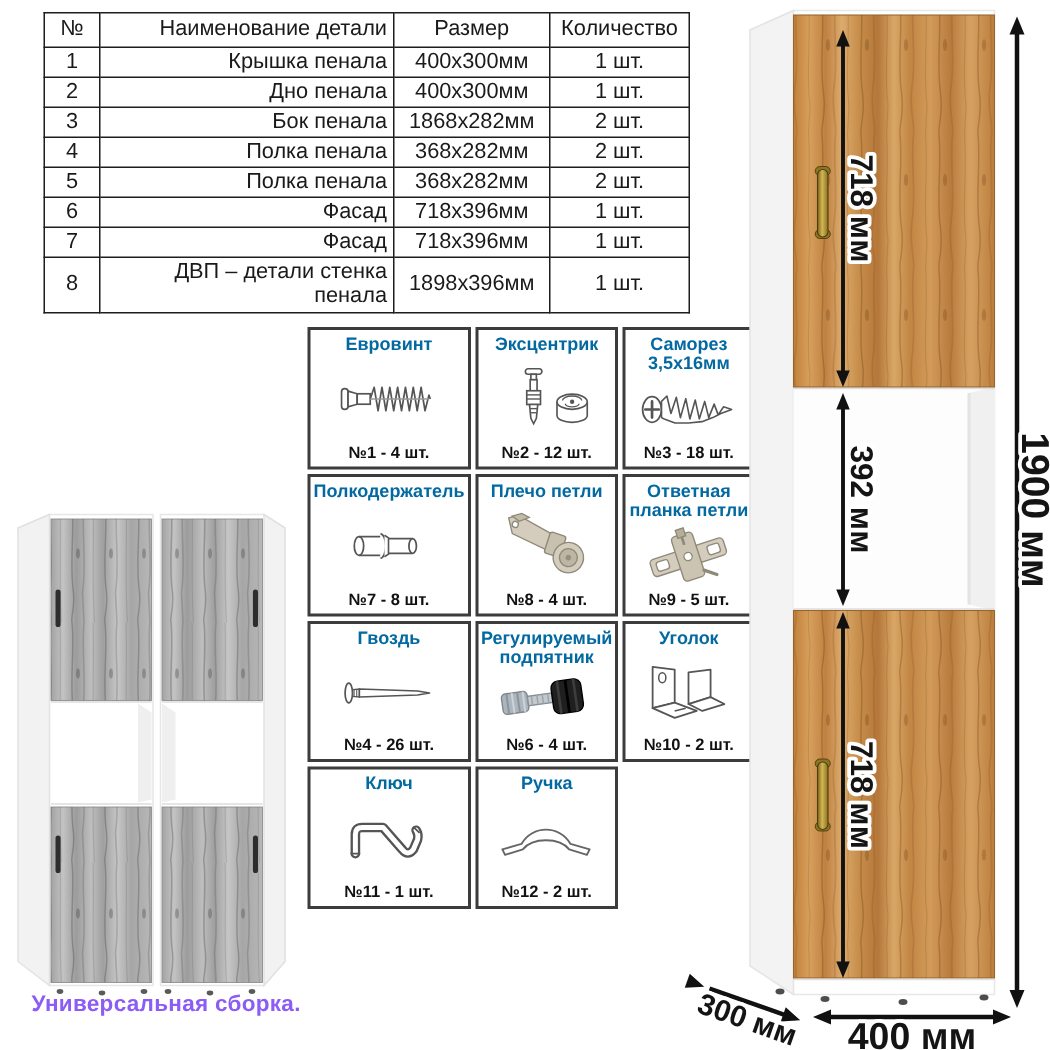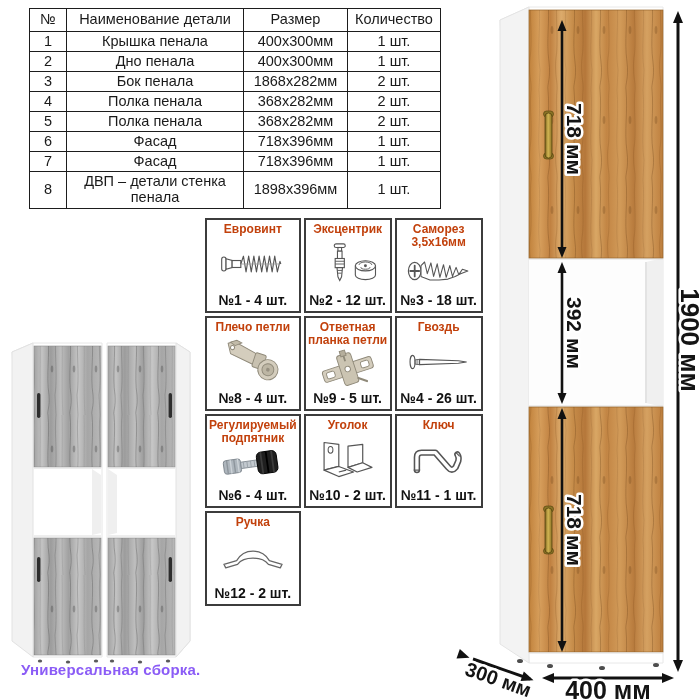--- a/index.html
+++ b/index.html
@@ -7,34 +7,34 @@
        font-family:"Liberation Sans","DejaVu Sans",sans-serif;color:#1a1a1a;}
 
   
   .parts-table{position:absolute;left:29px;top:8px;border-collapse:collapse;}
   .parts-table th,.parts-table td{border:1.6px solid #1d1d1d;font-size:14.5px;
        line-height:1.1;padding:1px 4px;text-align:center;vertical-align:middle;
        background:#fff;font-weight:400;}
   .parts-table th{height:20px;}
   .parts-table td{height:17px;}
   .parts-table .c-num{width:28px;}
-  .parts-table .c-name{width:168px;text-align:center;padding-left:4px;margin-top:24px;}
+  .parts-table .c-name{width:168px;text-align:right;padding-left:23px;margin-top:24px;}
   .parts-table .c-size{width:95px;margin-top:21px;}
   .parts-table .c-qty{width:84px;}
   .parts-table tr.tall td{height:34px;}
 
   
   .hw-grid{position:absolute;left:205px;top:218px;width:276px;height:388px;
        display:grid;grid-template-columns:repeat(3,1fr);grid-template-rows:repeat(4,1fr);
        gap:3px;}
   .hw-cell{border:2px solid #3c3c3c;background:#fff;display:flex;flex-direction:column;
        align-items:center;padding:3px 2px 2px;box-sizing:border-box;}
-  .hw-title{font-size:12px;font-weight:700;text-align:center;line-height:1.12;color:#c2410c;}
+  .hw-title{font-size:12px;font-weight:700;text-align:center;line-height:1.12;color:#0369a1;}
   .hw-icon{flex:1;display:flex;align-items:center;justify-content:center;width:100%;}
-  .hw-count{font-size:14px;font-weight:700;color:#111;margin-bottom:1px;white-space:nowrap;}
+  .hw-count{font-size:11px;font-weight:700;color:#111;margin-bottom:1px;white-space:nowrap;}
 
   
   .caption{position:absolute;left:5px;top:661px;font-size:15px;font-weight:700;
        color:#8b5cf6;letter-spacing:.2px;margin-left:16px;}
 
   .abs{position:absolute;}
   svg text{font-family:"Liberation Sans","DejaVu Sans",sans-serif;}
   .dim-label{font-weight:700;fill:#141414;paint-order:stroke;stroke:#ffffff;
        stroke-width:5px;stroke-linejoin:round;}
 </style>
@@ -144,20 +144,36 @@
     <div class="hw-icon">
       <svg width="80" height="36" viewBox="0 0 80 40">
         <ellipse cx="13" cy="20" rx="7" ry="9.5" fill="#fff" stroke="#555" stroke-width="1.3"></ellipse>
         <path d="M13,14 L13,26 M8,20 L18,20" stroke="#555" stroke-width="2" stroke-linecap="round"></path>
         <path d="M20,14 L24,10 L27,23 L31,11 L34,26 L38,12 L41,27 L45,13 L48,27 L52,14 L55,26 L59,16 L62,24 L66,18 L72,20 L64,23 L58,26 L50,29 L40,30 L30,30 L22,27 L20,26 Z" fill="#fff" stroke="#555" stroke-width="1.2" stroke-linejoin="round"></path>
       </svg>
     </div>
     <div class="hw-count">№3 - 18 шт.</div>
   </div>
 
+  <div class="hw-cell">
+    <div class="hw-title">Полкодержатель</div>
+    <div class="hw-icon">
+      <svg width="80" height="34" viewBox="0 0 80 38">
+        <ellipse cx="18" cy="19" rx="3.5" ry="7" fill="#fff" stroke="#555" stroke-width="1.3"></ellipse>
+        <line x1="18" y1="12" x2="34" y2="12" stroke="#555" stroke-width="1.3"></line>
+        <line x1="18" y1="26" x2="34" y2="26" stroke="#555" stroke-width="1.3"></line>
+        <path d="M34,10 A3.5,8 0 0 1 34,28" fill="#fff" stroke="#555" stroke-width="1.3"></path>
+        <path d="M37,11 L40,13 L40,25 L37,27" fill="#fff" stroke="#555" stroke-width="1.2"></path>
+        <line x1="40" y1="13.5" x2="58" y2="13.5" stroke="#555" stroke-width="1.3"></line>
+        <line x1="40" y1="24.5" x2="58" y2="24.5" stroke="#555" stroke-width="1.3"></line>
+        <ellipse cx="58" cy="19" rx="2.8" ry="5.5" fill="#fff" stroke="#555" stroke-width="1.3"></ellipse>
+      </svg>
+    </div>
+    <div class="hw-count">№7 - 8 шт.</div>
+  </div>
 
   <div class="hw-cell">
     <div class="hw-title">Плечо петли</div>
     <div class="hw-icon">
       <svg width="80" height="46" viewBox="0 0 80 50">
         <g transform="rotate(18 40 25)">
           <path d="M8,14 L14,10 L44,16 L44,28 L14,24 Z" fill="#d4cdbd" stroke="#8f8979"></path>
           <path d="M10,12 L16,8 L22,9 L16,14 Z" fill="#c2bba9" stroke="#8f8979"></path>
           <circle cx="14" cy="17" r="2.2" fill="#fff" stroke="#8f8979"></circle>
           <rect x="40" y="14" width="12" height="16" rx="2" fill="#c8c1b0" stroke="#8f8979"></rect>

